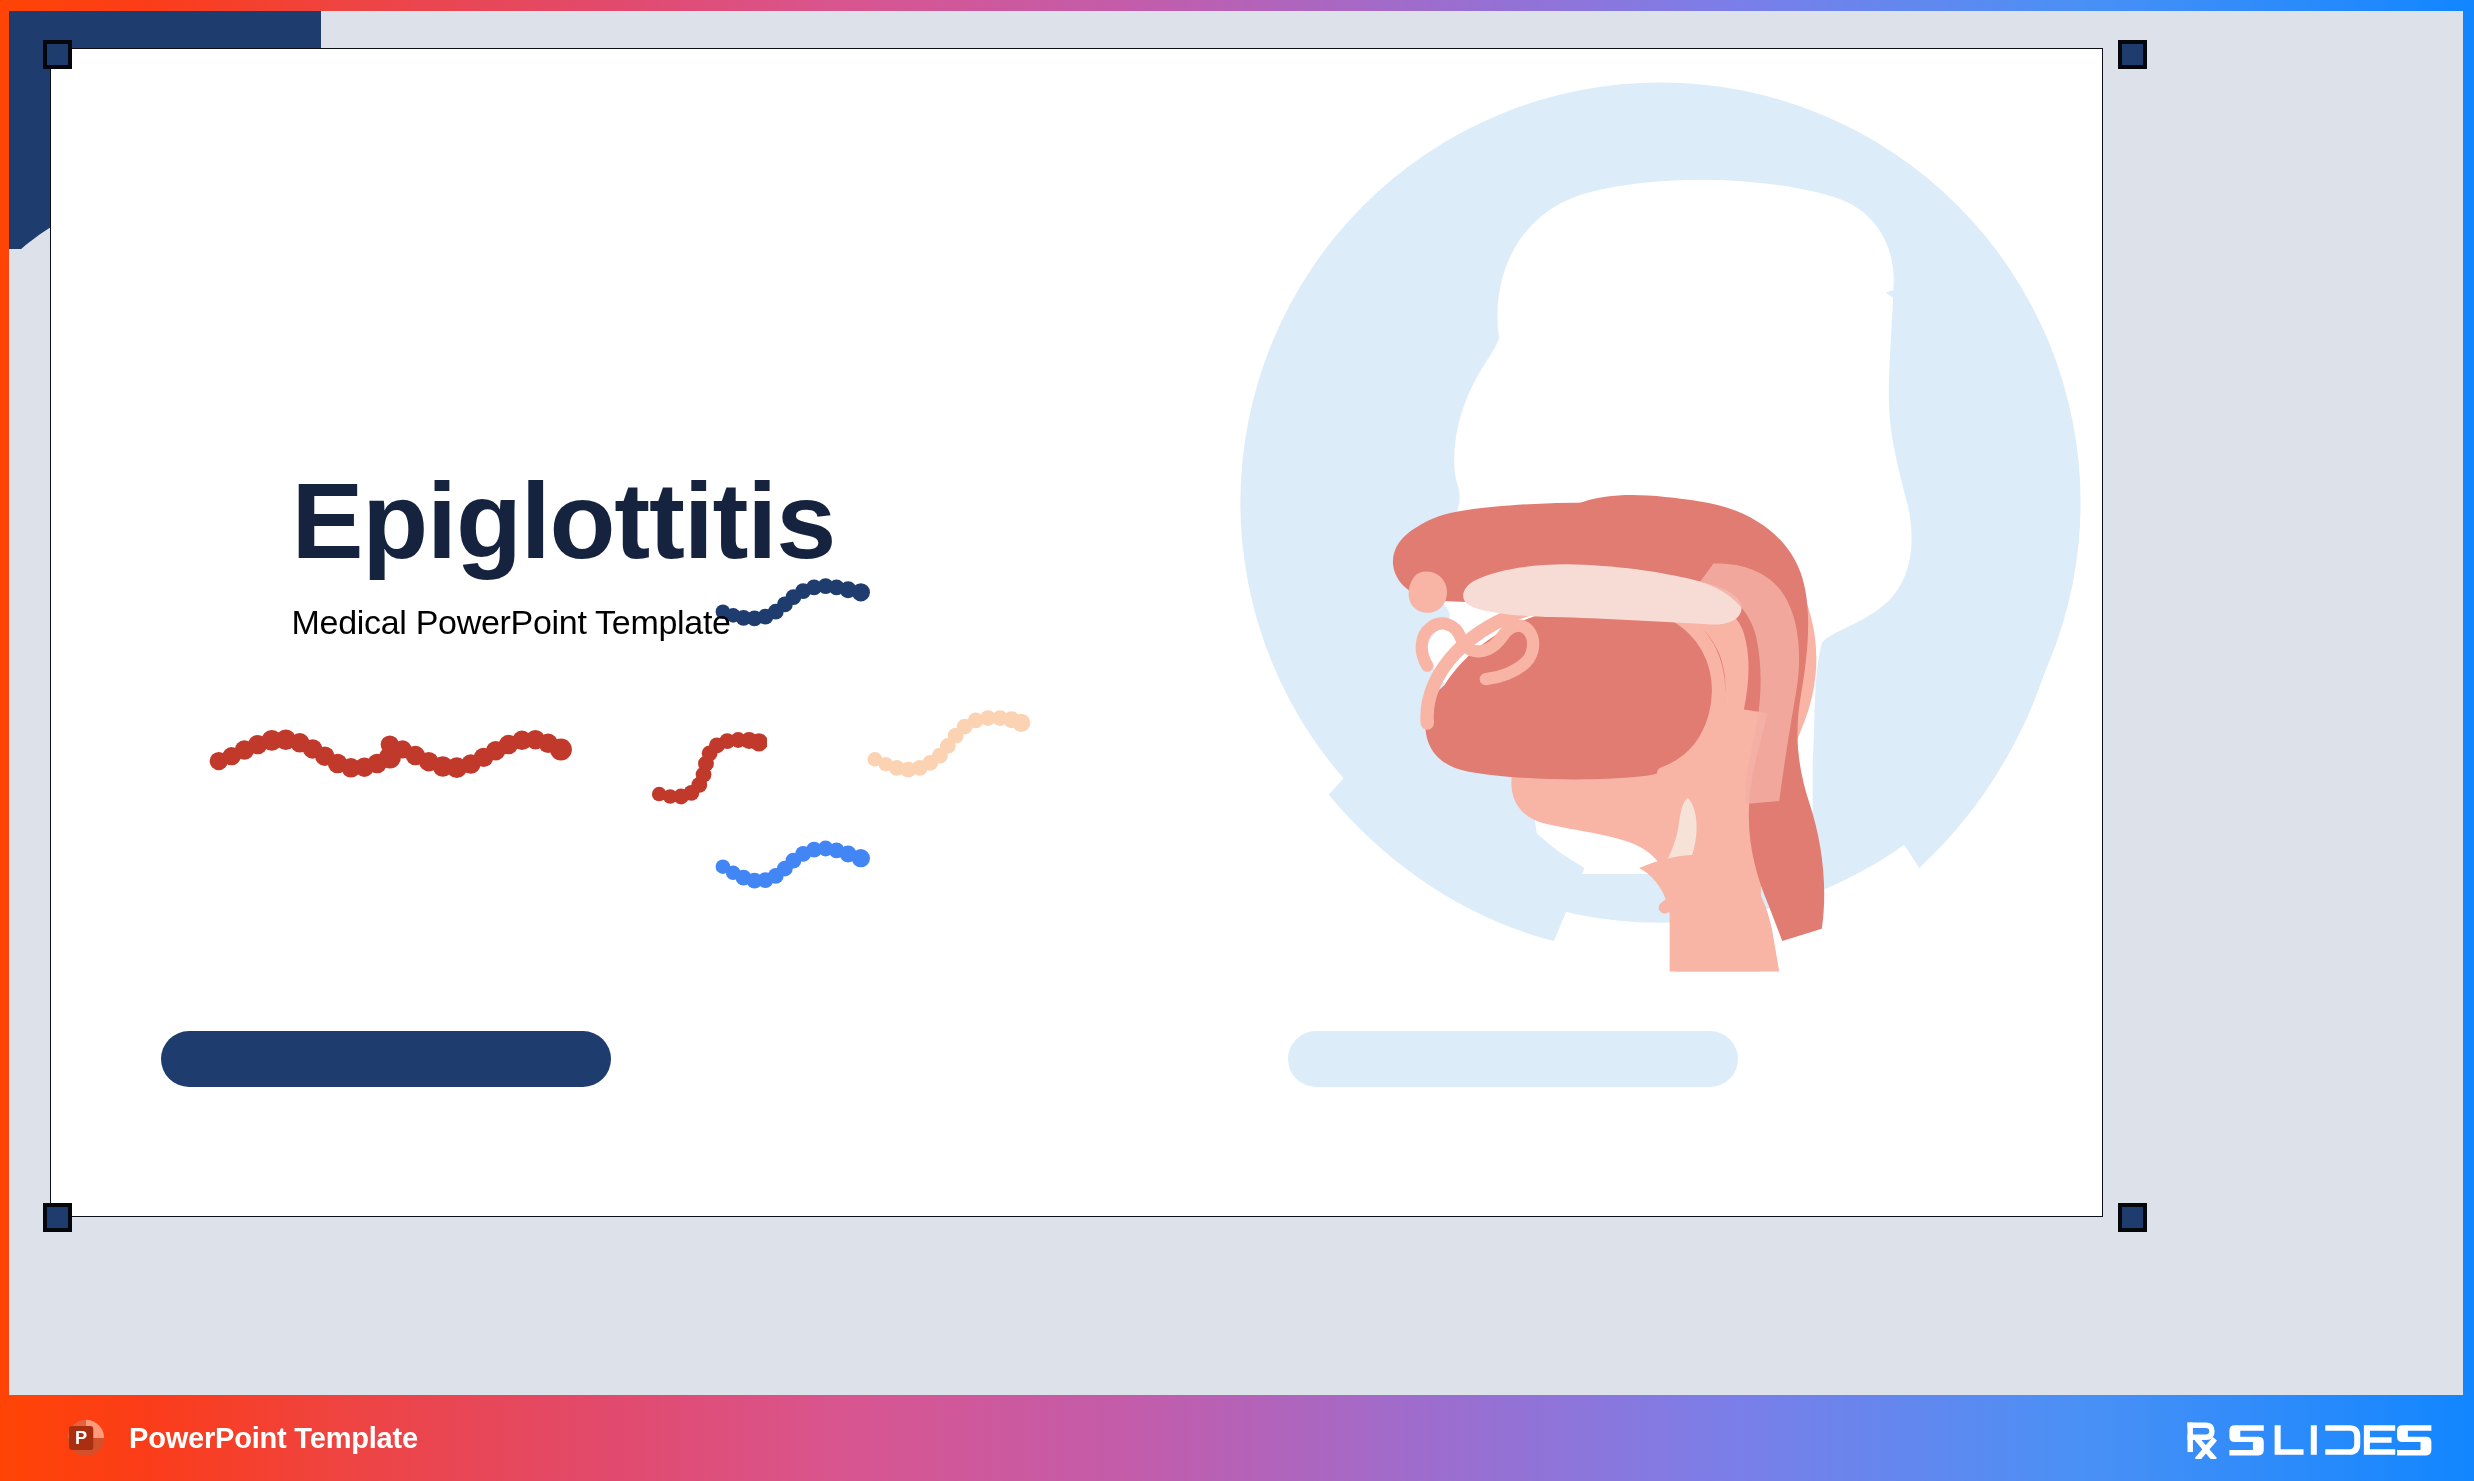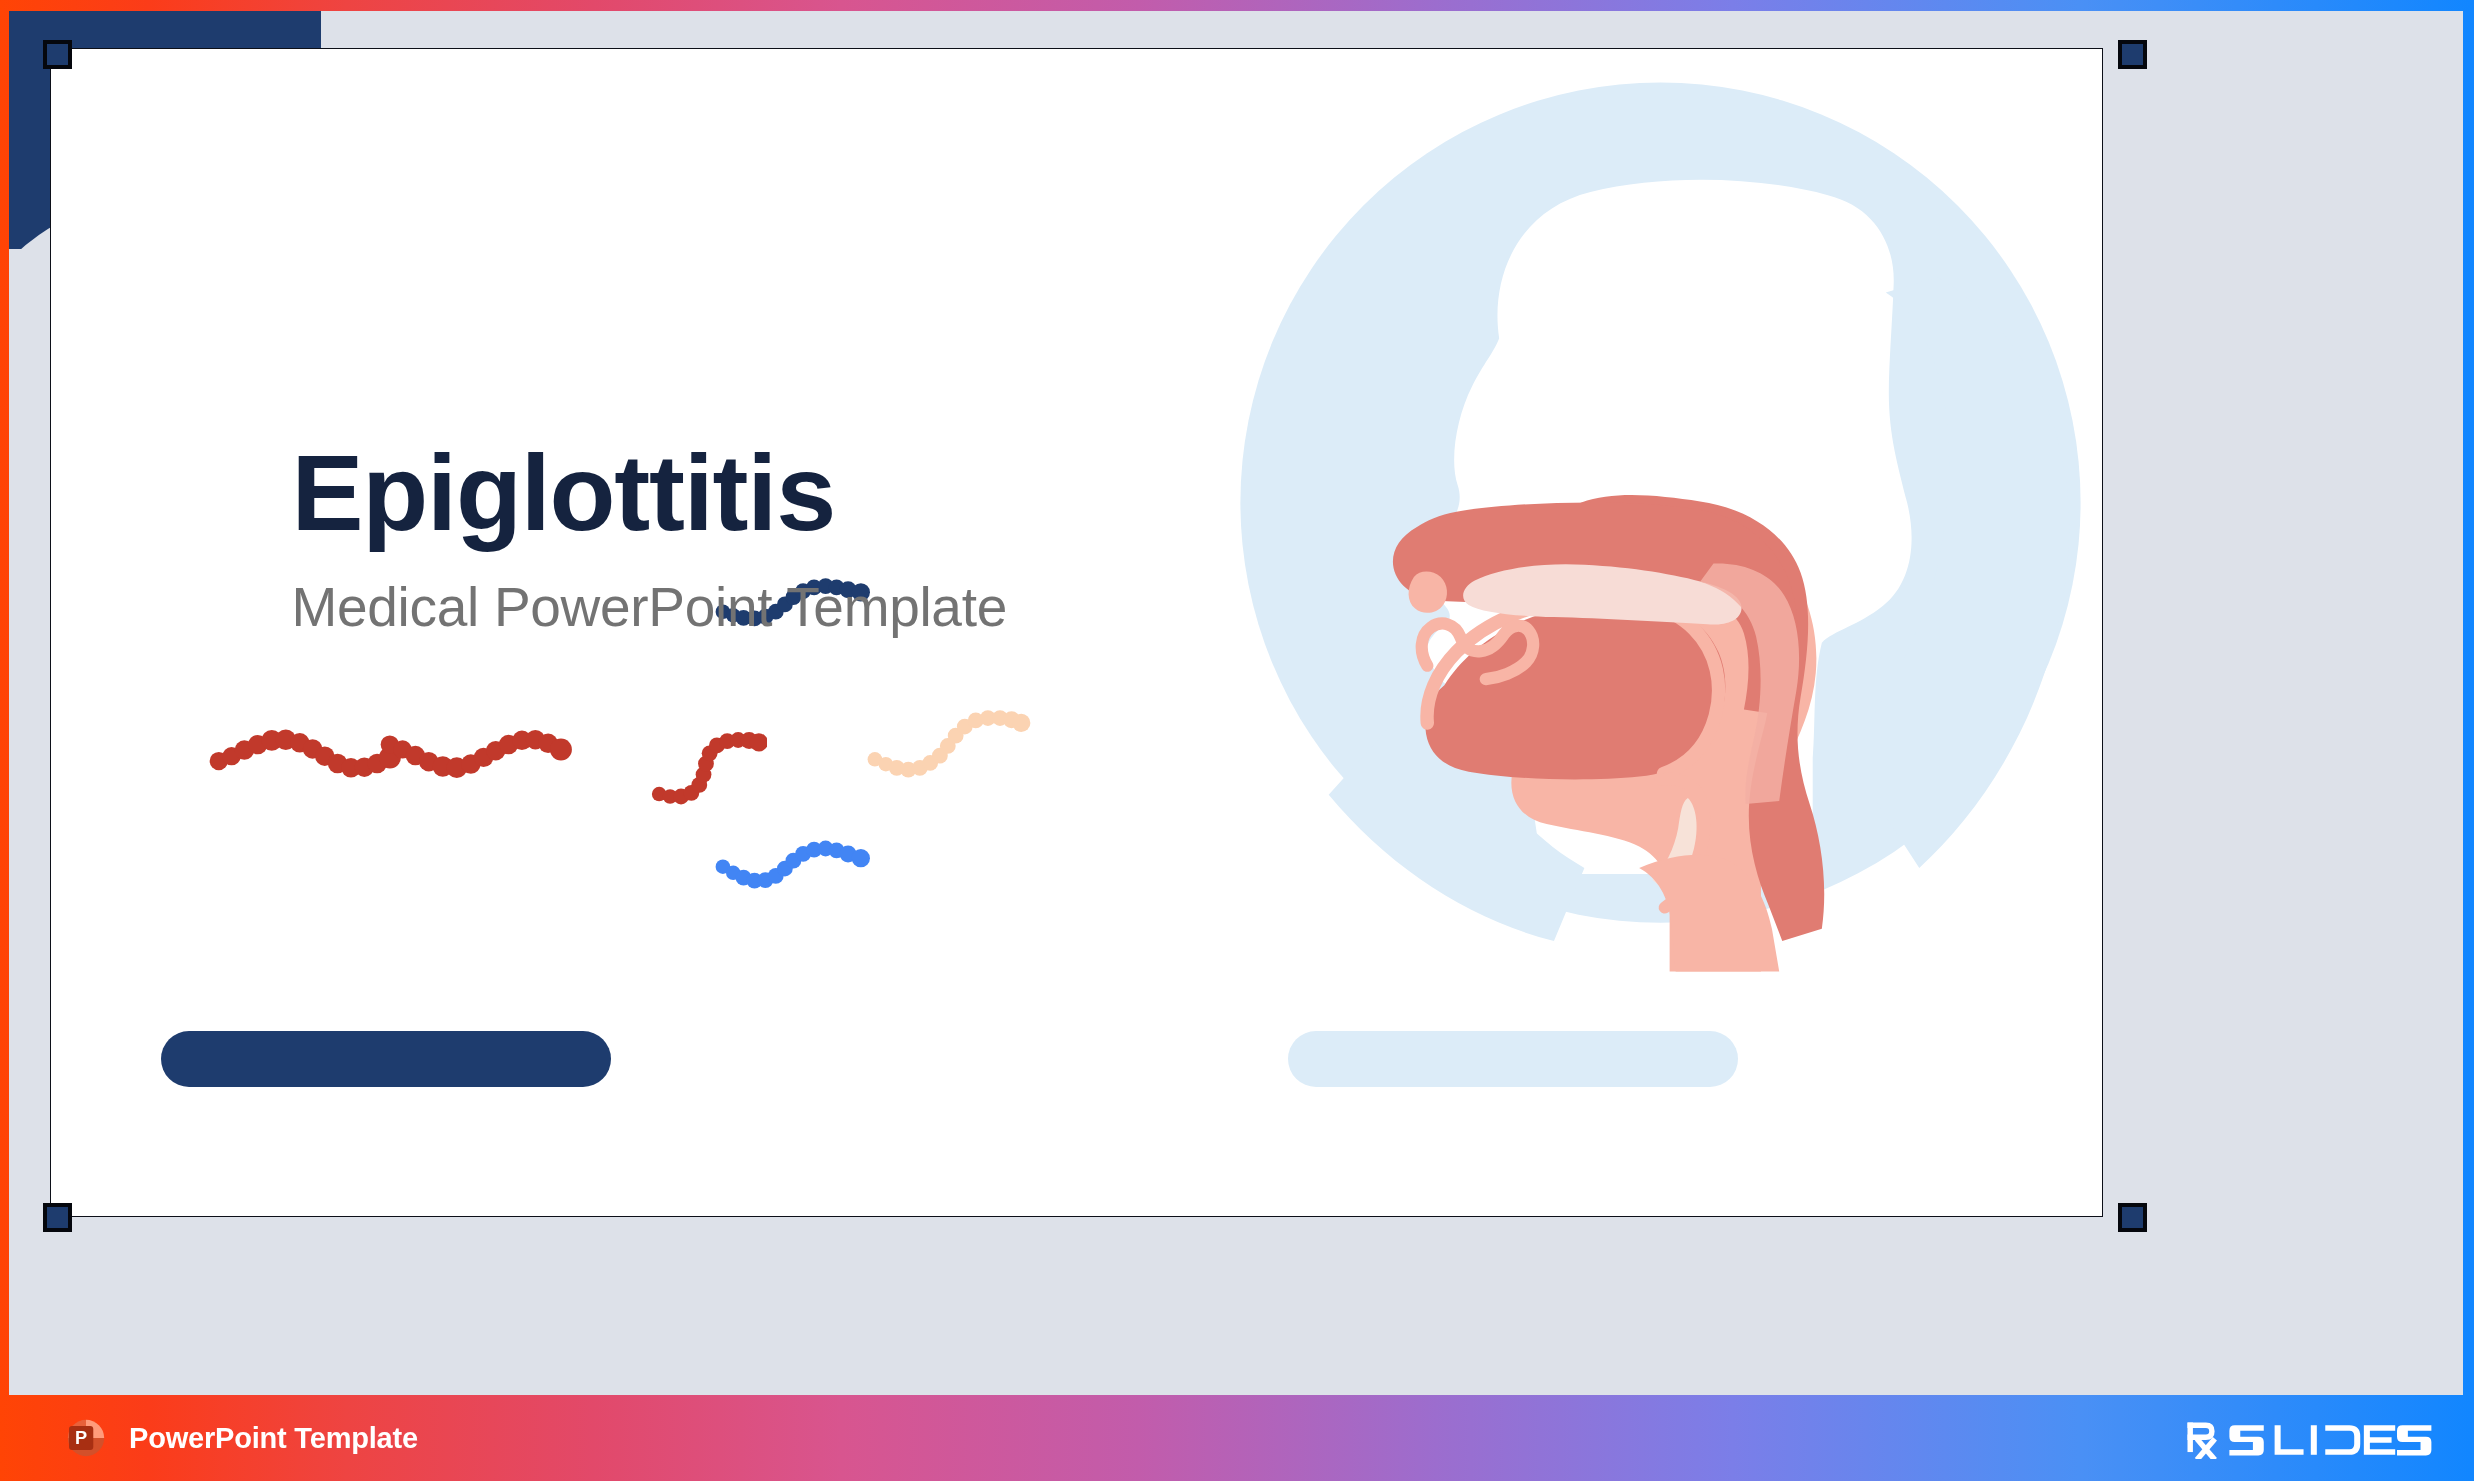--- a/index.html
+++ b/index.html
@@ -50,26 +50,25 @@
   }
   .sel-tl{ left:34px;   top:29px; }
   .sel-tr{ left:2109px; top:29px; }
   .sel-bl{ left:34px;   top:1192px; }
   .sel-br{ left:2109px; top:1192px; }
 
   
   #title-block{ position:absolute; left:241px; top:390px; }
   #slide-title{
     font-size:108px; font-weight:bold; color:#15233f;
-    letter-spacing:-1.2px; line-height:1.0;
+    letter-spacing:-1.2px; line-height:1.0;margin-top:28px;
   }
   #slide-subtitle{
-    margin-top:28px; font-size:55px; color:#737373; font-weight:400;
+    margin-top:28px; font-size:34px; color:#000000; font-weight:400;
     letter-spacing:-0.3px;
-    text-align:right;
   }
 
   
   #navy-pill{
     position:absolute; left:110px; top:982px;
     width:450px; height:56px; background:#1e3c6e; border-radius:28px;
   }
   #lightblue-pill{
     position:absolute; left:1237px; top:982px;
     width:450px; height:56px; background:#dcecf8; border-radius:28px;

